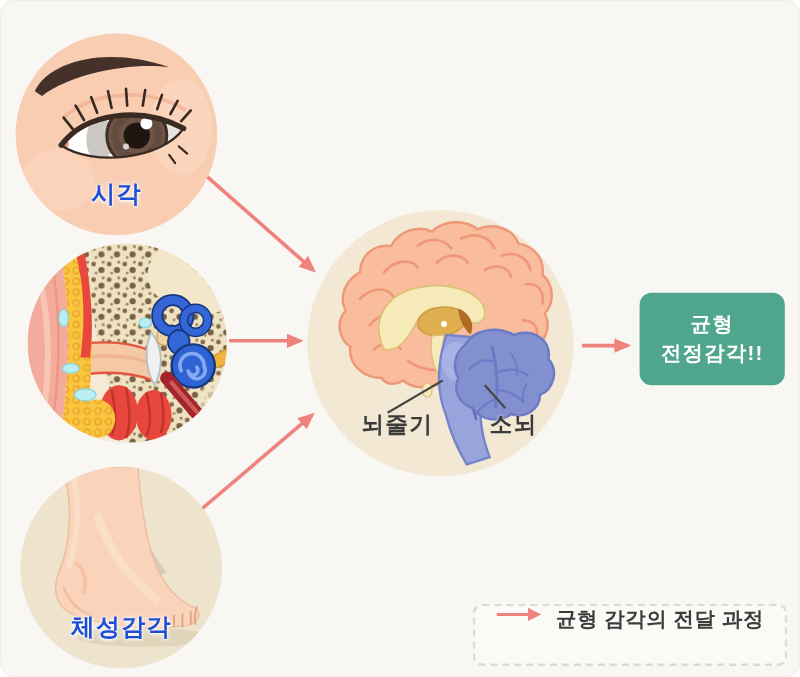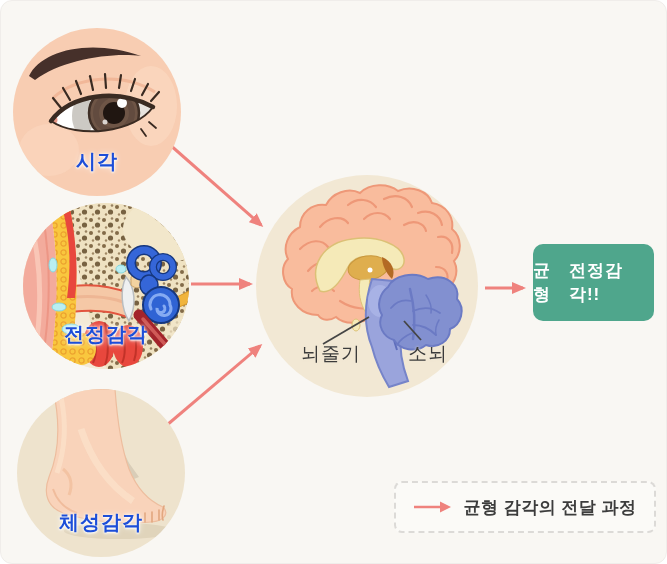--- a/index.html
+++ b/index.html
@@ -28,38 +28,38 @@
 
   .circle-label {
     position:absolute; left:0; right:0; bottom:21px;
     text-align:center;
     font-size:20px; font-weight:700; color:#1d4ed8;
     letter-spacing:1px;
     text-shadow:0 0 3px rgba(255,255,255,.95), 0 0 6px rgba(255,255,255,.9), 0 1px 2px rgba(255,255,255,.9);
   }
   .brain-label {
     position:absolute;
-    font-size:19px; font-weight:400; color:#3b3b3b;
+    font-size:19px; font-weight:700; color:#3b3b3b;
     text-align:center; letter-spacing:1px;
     text-shadow:0 0 3px rgba(242,232,212,.9);
   }
   #label-brainstem { left:35px; width:80px; top:166px; }
   #label-cerebellum{ left:140px; width:64px; top:166px; }
 
   .result-box {
     position:absolute; left:532px; top:243px; width:121px; height:77px;
     background:#4fa68c; border-radius:10px;
-    display:flex; flex-direction:row; align-items:center; justify-content:center;
+    display:flex; flex-direction:column; align-items:center; justify-content:center;
     color:#ffffff; font-size:17px; font-weight:700; line-height:24px;
     letter-spacing:1px;
   }
   .legend {
-    position:absolute; left:393px; top:480px; width:262px; height:52px;
+    position:absolute; left:393px; top:502px; width:262px; height:52px;
     border:2px dashed #dcdad7; border-radius:8px;
-    display:flex; align-items:center; justify-content:center; gap:10px;
+    display:flex; justify-content:center; gap:10px;
     background:rgba(255,255,255,.35);
   }
   .legend span {
     font-size:17px; font-weight:700; color:#3c3c3c; letter-spacing:0.5px;
   }
 </style>
 </head>
 <body>
 
 <div class="canvas">
@@ -177,21 +177,20 @@
       <path d="M154,94 L166,88 L166,100 L156,104 Z" fill="#f0b43c" stroke="#d59627" stroke-width="1"></path>
       <g>
         <circle cx="138" cy="102" r="18" fill="#2f63d4" stroke="#16377e" stroke-width="2"></circle>
         <path d="M128,106 a10,10 0 1 1 19,-4 a7,7 0 1 1 -13,3 a4,4 0 1 0 7,-2" stroke="#85aaf2" stroke-width="3" fill="none" stroke-linecap="round"></path>
       </g>
       <g>
         <line x1="116" y1="112" x2="150" y2="152" stroke="#a3242b" stroke-width="11" stroke-linecap="round"></line>
         <line x1="120" y1="116" x2="146" y2="146" stroke="#cf5a57" stroke-width="3.5" stroke-linecap="round"></line>
       </g>
     </svg>
-    <div class="circle-label">전정감각</div>
   </div>
 
   <div class="sense-circle" id="circle-foot">
     <svg viewBox="0 0 168 168">
       <path d="M92,0 C96,28 100,52 112,74 L122,88 L102,96 C90,64 88,30 86,0 Z" fill="#d9cdb8"></path>
       <ellipse cx="102" cy="142" rx="55" ry="8" fill="#dccfb6" opacity="0.8"></ellipse>
       <path d="M36,0 C44,36 42,64 32,88 C26,104 30,118 46,124 C70,132 104,136 134,133 C148,132 152,124 146,118 C132,112 120,100 112,80 C104,58 100,28 98,0 Z" fill="#f9d3ba" stroke="#edbd9e" stroke-width="1.2"></path>
       <path d="M64,40 C74,70 92,96 116,112" stroke="#fbdfc8" stroke-width="7" fill="none" opacity="0.9"></path>
       <path d="M44,8 C50,36 48,60 40,84" stroke="#fbdfc8" stroke-width="5" fill="none" opacity="0.9"></path>
       <path d="M46,80 C54,86 56,96 52,106" stroke="#f3c3a3" stroke-width="3" fill="none"></path>

